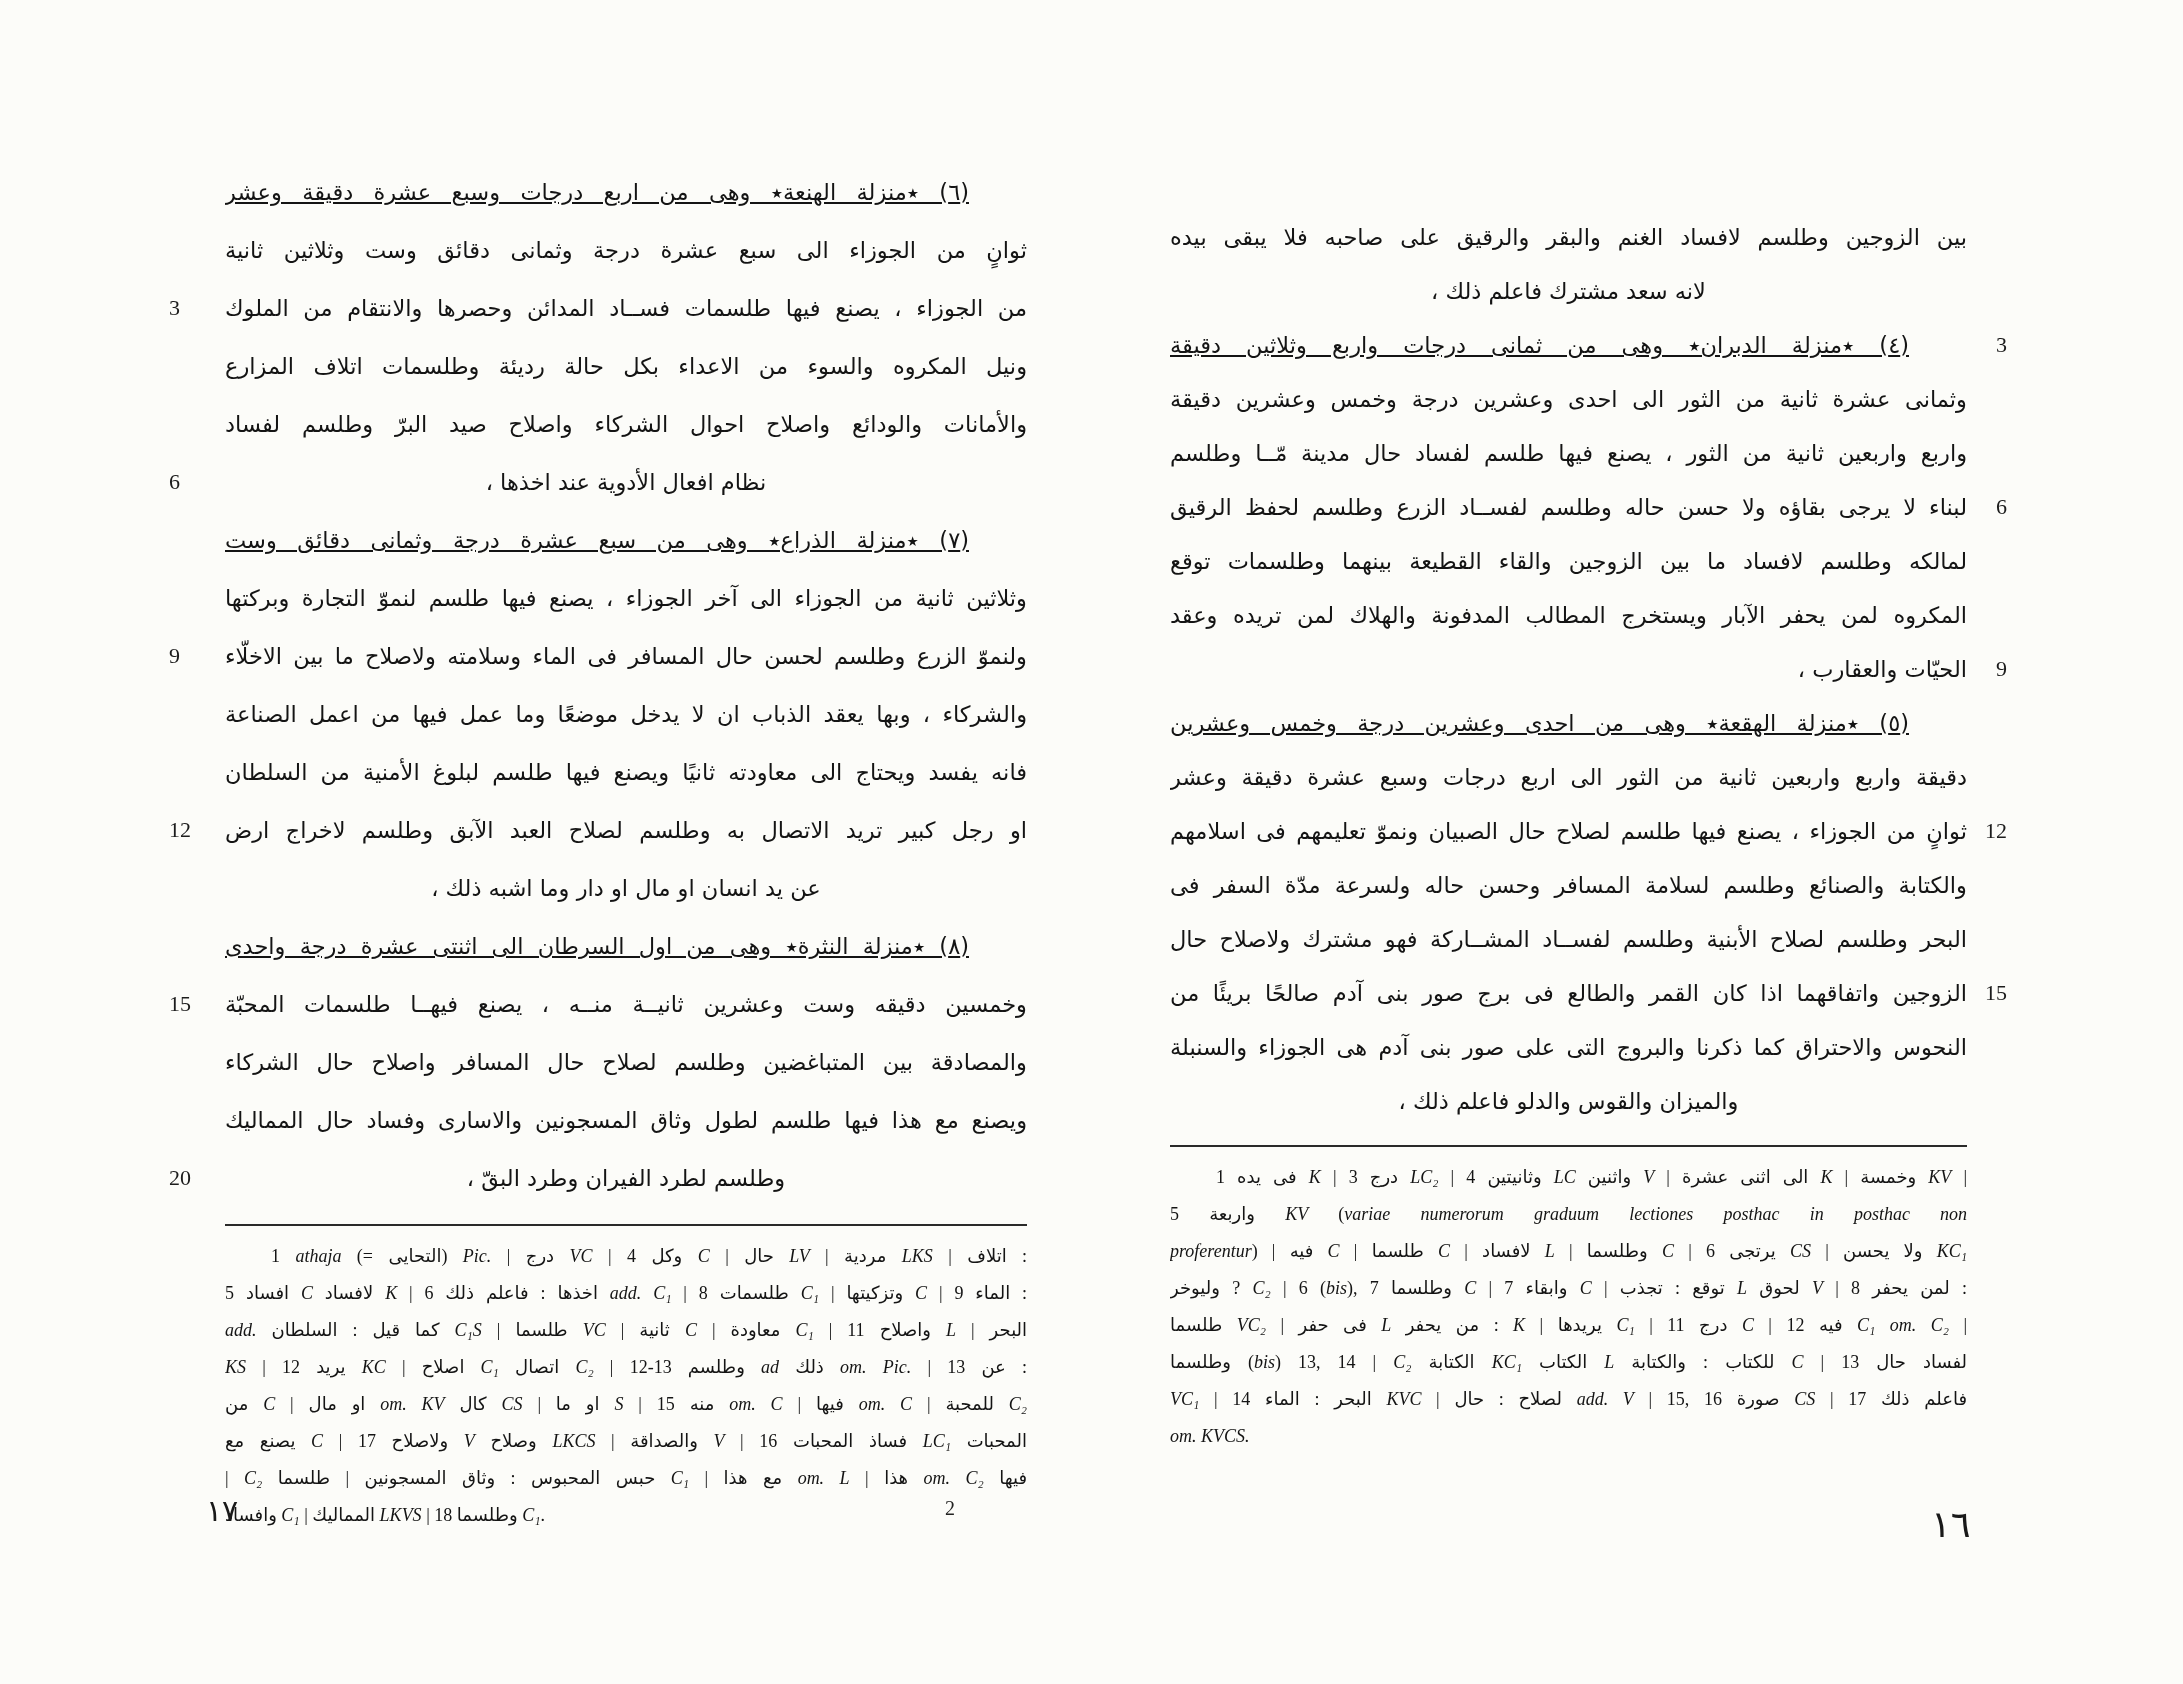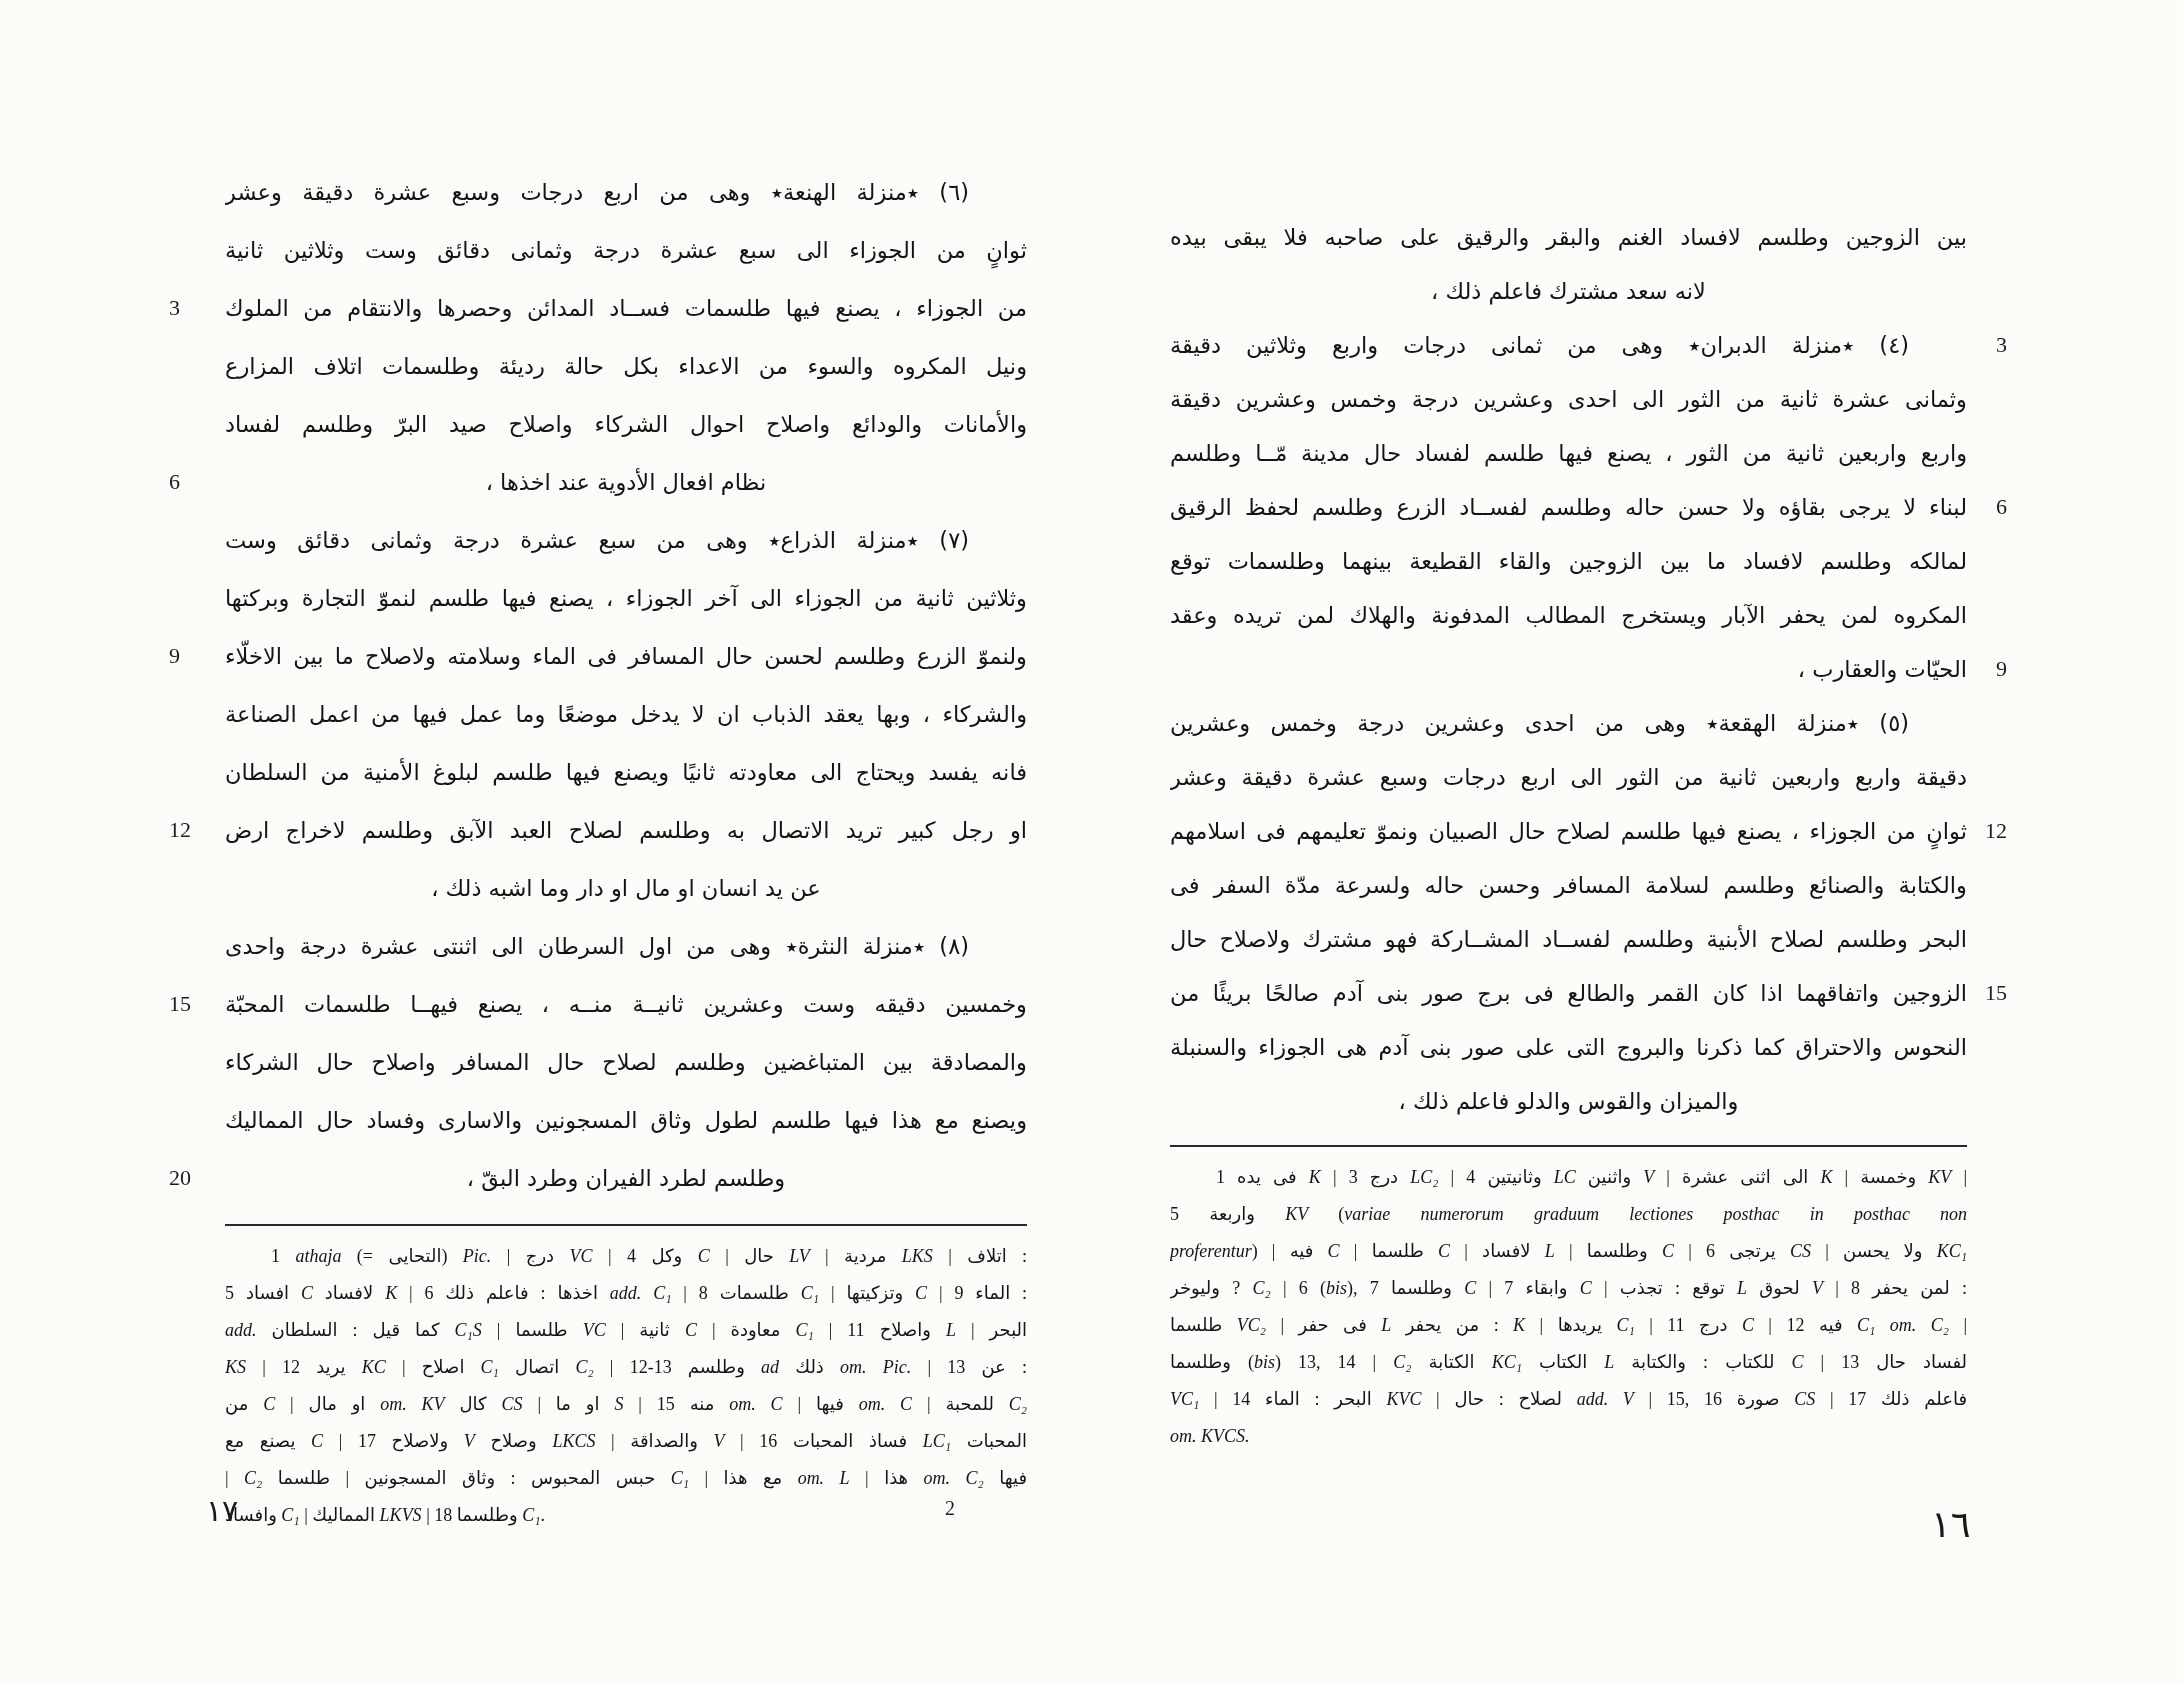--- a/index.html
+++ b/index.html
@@ -18,21 +18,21 @@
   #page-right .body-lines{width:797px;margin-right:41px;}
 
   .bline{position:relative;}
   #page-left  .bline{height:58px;line-height:58px;}
   #page-right .bline{height:54px;line-height:54px;}
   .bline .t{
     display:block;height:100%;overflow:hidden;
     font-size:22.5px;
     text-align:justify;text-align-last:justify;
   }
-  .bline.head .t{text-indent:58px;}
+  .bline.head .t{text-indent:58px;text-decoration:underline;}
   .bline.center .t{text-align:center;text-align-last:center;}
   .bline.right .t{text-align:right;text-align-last:right;}
 
   .mnum{
     position:absolute;top:0;
     font-family:"Liberation Serif",serif;
     font-size:22px;color:#1c1c1c;
   }
   #page-left  .mnum{left:-56px;}
   #page-right .mnum{right:-40px;}

